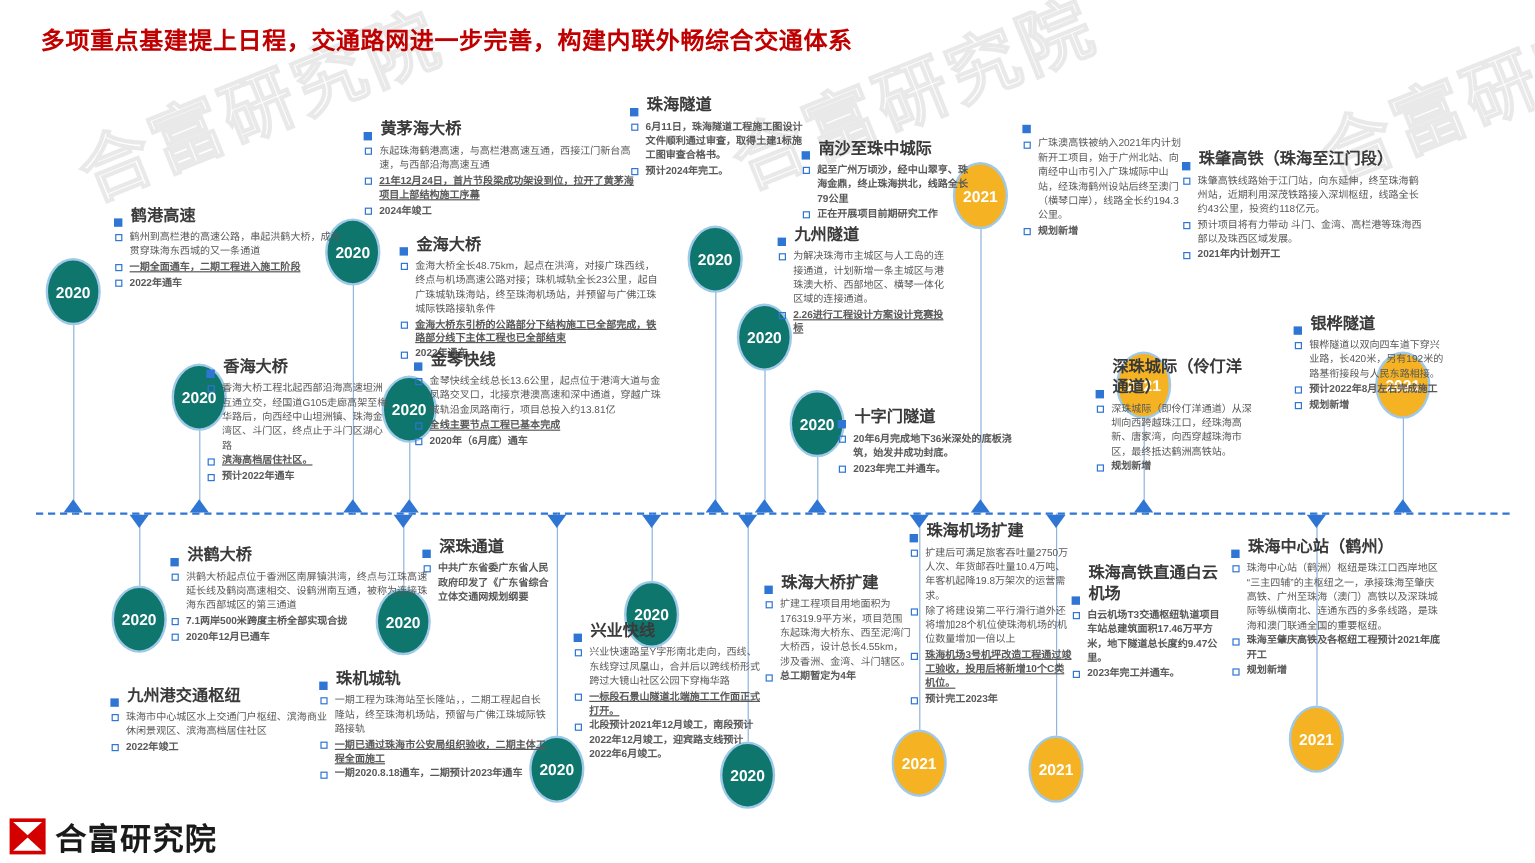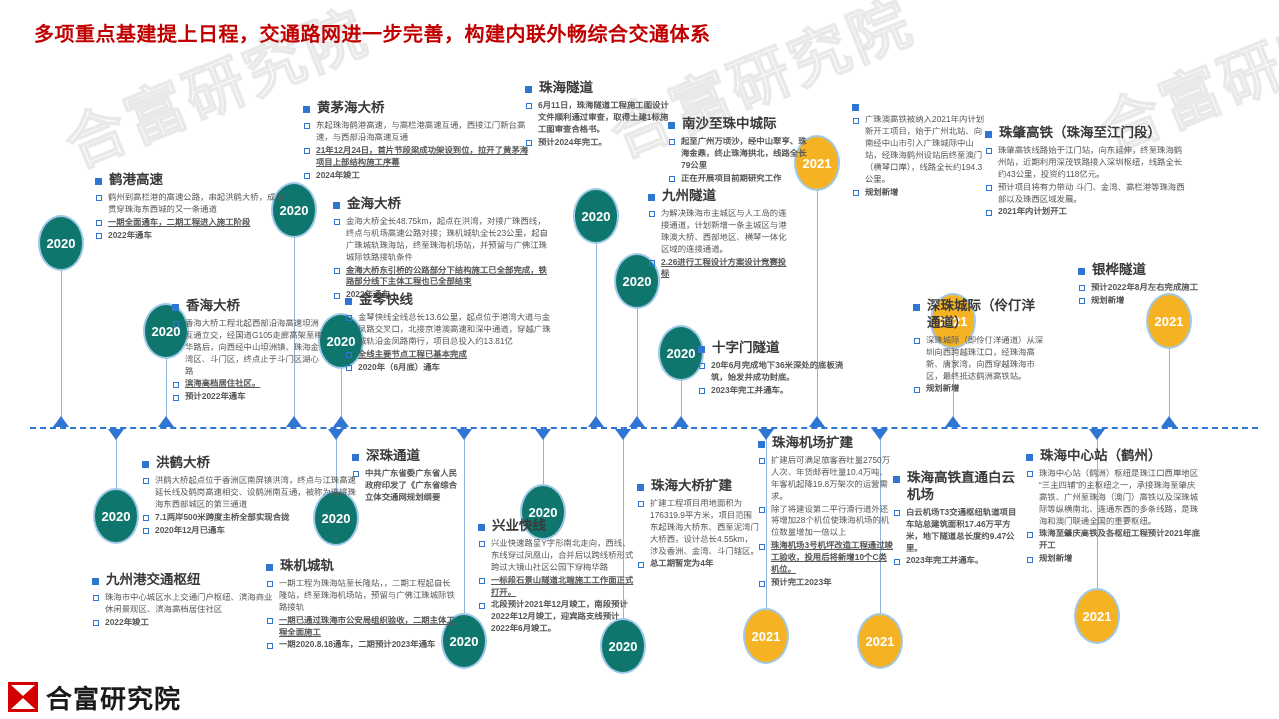--- a/index.html
+++ b/index.html
@@ -71,21 +71,21 @@
   }
   .bubble.g{background:#0f766e;border:2px solid #9fc9e8;}
   .bubble.y{background:#f5b324;border:2px solid #9fc9e8;}
 
   
   .card{position:absolute;z-index:5;}
   .card h3{
     margin:0 0 3px 0;
     font-size:13.5px;font-weight:700;color:#3a3a3a;
     line-height:1.25;
-    display:flex;align-items:flex-start;gap:7px;
+    display:flex;align-items:flex-end;gap:7px;
   }
   .card h3 .sq{
     flex:0 0 auto;width:7px;height:7px;background:#2e75d4;
     margin-top:6px;display:inline-block;
   }
   .card h3 .ttl{display:inline-block;}
   ul.bl{list-style:none;margin:0;padding:0;}
   ul.bl li{
     position:relative;
     padding-left:13px;
@@ -375,20 +375,21 @@
       <li class="red">2021年内计划开工</li>
     </ul>
   </div>
 
   <div class="card" style="left:1078px;top:262px;width:130px;">
     <h3>
       <span class="sq"></span>
       <span class="ttl">银桦隧道</span>
     </h3>
     <ul class="bl">
+      <li class="grey">银桦隧道以双向四车道下穿兴业路，长420米，另有192米的路基衔接段与人民东路相接。</li>
       <li class="red">预计2022年8月左右完成施工</li>
       <li class="red">规划新增</li>
     </ul>
   </div>
 
   <div class="card" style="left:142px;top:455px;width:220px;">
     <h3>
       <span class="sq"></span>
       <span class="ttl">洪鹤大桥</span>
     </h3>

